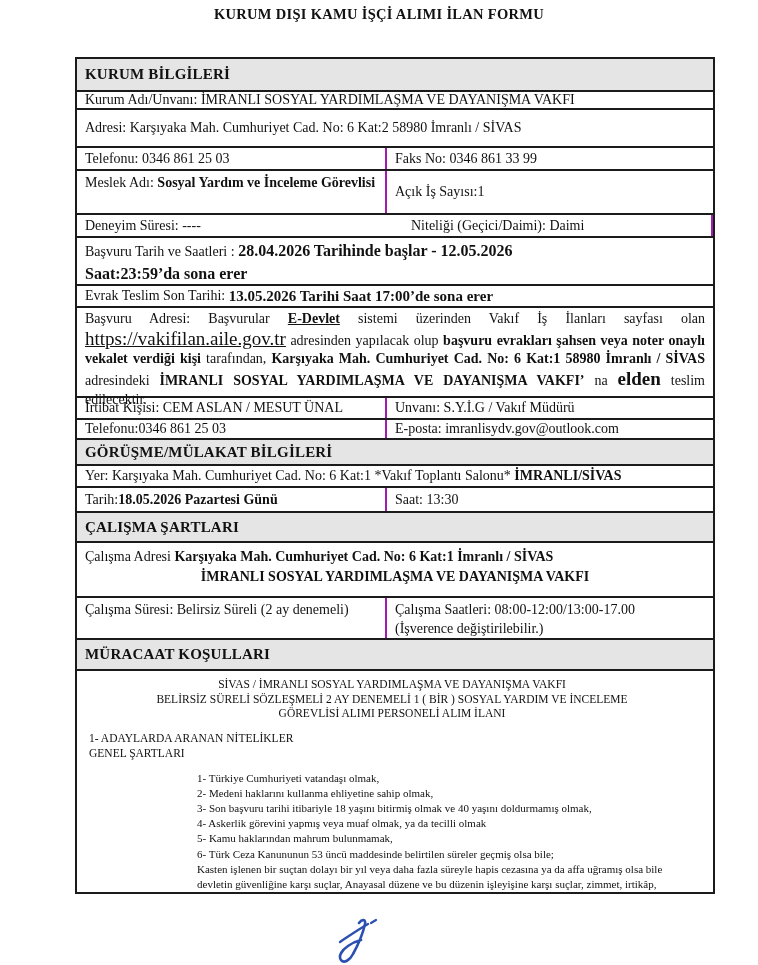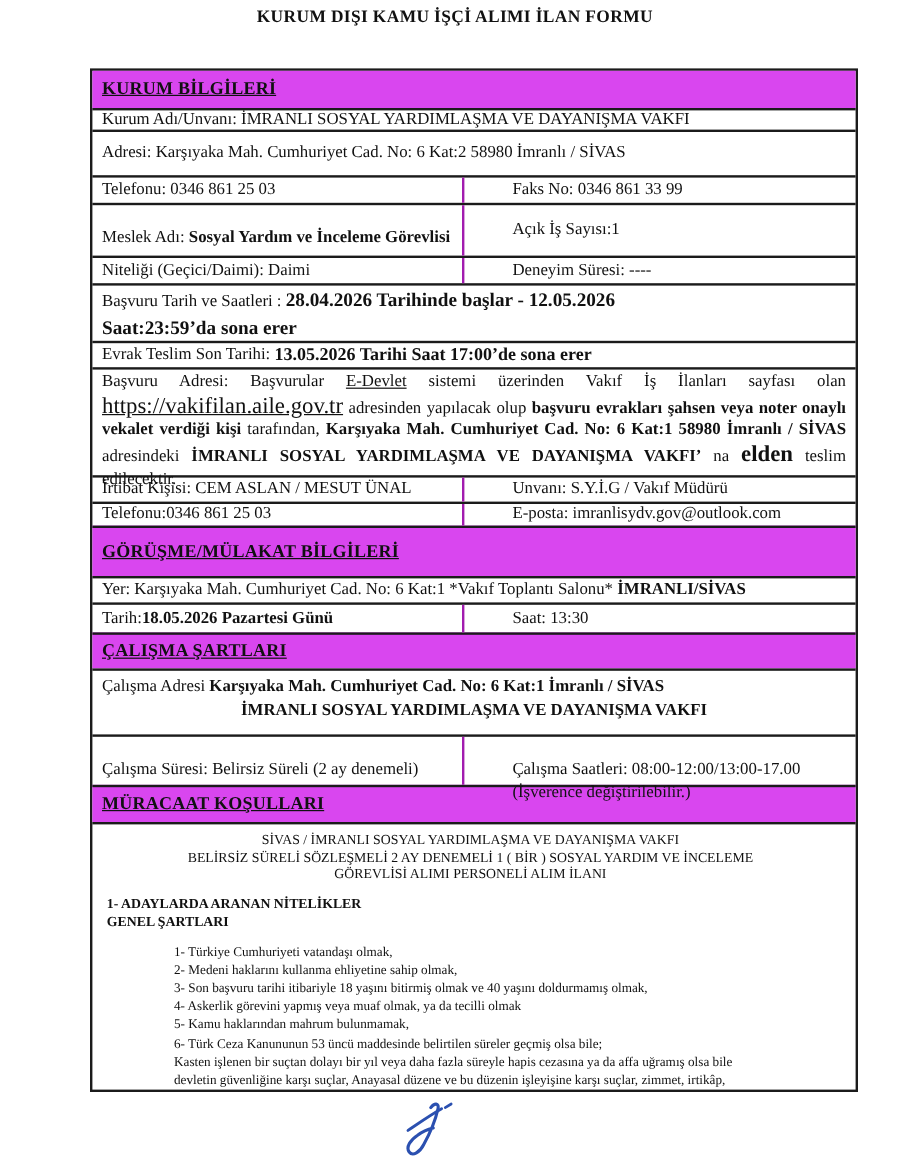--- a/index.html
+++ b/index.html
@@ -11,47 +11,47 @@
   .doc-title {
     position:absolute; top:6px; left:0; right:0; text-align:center;
     font-weight:bold; font-size:14.5px; letter-spacing:.3px;
   }
   .tbl {
     position:absolute; left:75px; top:57px; width:640px;
     border:2px solid #1b1b1b; background:#fff;
   }
   .tbl > * + * { border-top:2px solid #1b1b1b; }
   .band {
-    background:#d946ef; display:flex; align-items:center;
-    padding-left:8px; font-weight:bold; font-size:15px; letter-spacing:.2px;text-decoration:underline;
+    background:#e5e5e5; display:flex; align-items:center;
+    padding-left:8px; font-weight:bold; font-size:15px; letter-spacing:.2px;
   }
   .row { display:flex; align-items:center; padding:0 8px; font-size:14px; }
   .row.blk { display:block; padding:2px 8px; }
   .split { padding:0; }
   .cell { display:flex; align-items:center; padding:0 8px; height:100%; }
-  .cell.blk { display:block; padding-top:18px; }
+  .cell.blk { display:block; padding-top:2px; }
   .cl { width:310px; flex:none; border-right:2px solid #a21caf; }
-  .cr { flex:1;margin-left:32px; }
+  .cr { flex:1; }
   .b { font-weight:bold; }
   .b16 { font-weight:bold; font-size:16px; }
   .b15 { font-weight:bold; font-size:15px; }
   .lh21 { line-height:22px; }
   .para {
     display:block; text-align:justify; padding:2px 8px 0 8px;
     font-size:14px; line-height:1.22;
   }
   .para .url { font-size:19px; text-decoration:underline; }
-  .para .edevlet { font-weight:normal; text-decoration:underline; }
+  .para .edevlet { font-weight:bold; text-decoration:underline; }
   .para .elden { font-size:19px; font-weight:bold; }
   .cal-line2 { text-align:center; font-weight:bold; }
   .content { display:block; padding:6px 6px 0 0; font-size:11.5px; }
   .c-center { text-align:center; font-weight:normal; line-height:14.5px; }
-  .c-head { padding-left:12px; font-weight:bold; line-height:15px; }
+  .c-head { padding-left:12px; font-weight:normal; line-height:15px; }
   .c-head.first { margin-top:10px; }
-  .c-list { padding-left:68px; line-height:15.2px; margin-top:10px; font-size:11px; }
+  .c-list { padding-left:120px; line-height:15.2px; margin-top:10px; font-size:11px; }
   .c-list div { white-space:nowrap; }
   .sig { position:absolute; left:332px; top:914px; }
 </style>
 </head>
 <body>
 
 <div class="page">
 
   <div class="doc-title">KURUM DIŞI KAMU İŞÇİ ALIMI İLAN FORMU</div>
 
@@ -78,25 +78,25 @@
     <div class="row split" style="height:44px">
       <div class="cell cl blk" style="line-height:19px;">
         <span>Meslek Adı:</span>
         <span class="b">Sosyal Yardım ve İnceleme Görevlisi</span>
       </div>
       <div class="cell cr">
         <span>Açık İş Sayısı:1</span>
       </div>
     </div>
     <div class="row split" style="height:23px">
+      <div class="cell cr">
+        <span>Deneyim Süresi: ----</span>
+      </div>
       <div class="cell cl">
         <span>Niteliği (Geçici/Daimi): Daimi</span>
-      </div>
-      <div class="cell cr">
-        <span>Deneyim Süresi: ----</span>
       </div>
     </div>
     <div class="row blk lh21" style="height:48px">
       <div>
         <span>Başvuru Tarih ve Saatleri :</span>
         <span class="b16">28.04.2026  Tarihinde başlar  -  12.05.2026</span>
       </div>
       <div class="b16">Saat:23:59’da sona erer</div>
     </div>
     <div class="row" style="height:22px">
@@ -116,21 +116,21 @@
     </div>
     <div class="row split" style="height:20px">
       <div class="cell cl">
         <span>Telefonu:0346 861 25 03</span>
       </div>
       <div class="cell cr">
         <span>E-posta: imranlisydv.gov@outlook.com</span>
       </div>
     </div>
 
-    <div class="band" style="height:42px">
+    <div class="band" style="height:26px">
       <span>GÖRÜŞME/MÜLAKAT BİLGİLERİ</span>
     </div>
     <div class="row" style="height:22px">
       <span>Yer: Karşıyaka Mah. Cumhuriyet Cad. No: 6 Kat:1 *Vakıf Toplantı Salonu* </span>&nbsp;
       <span class="b">İMRANLI/SİVAS</span>
     </div>
     <div class="row split" style="height:25px">
       <div class="cell cl">
         <span>Tarih:</span>
           <span class="b">18.05.2026  Pazartesi Günü</span>

